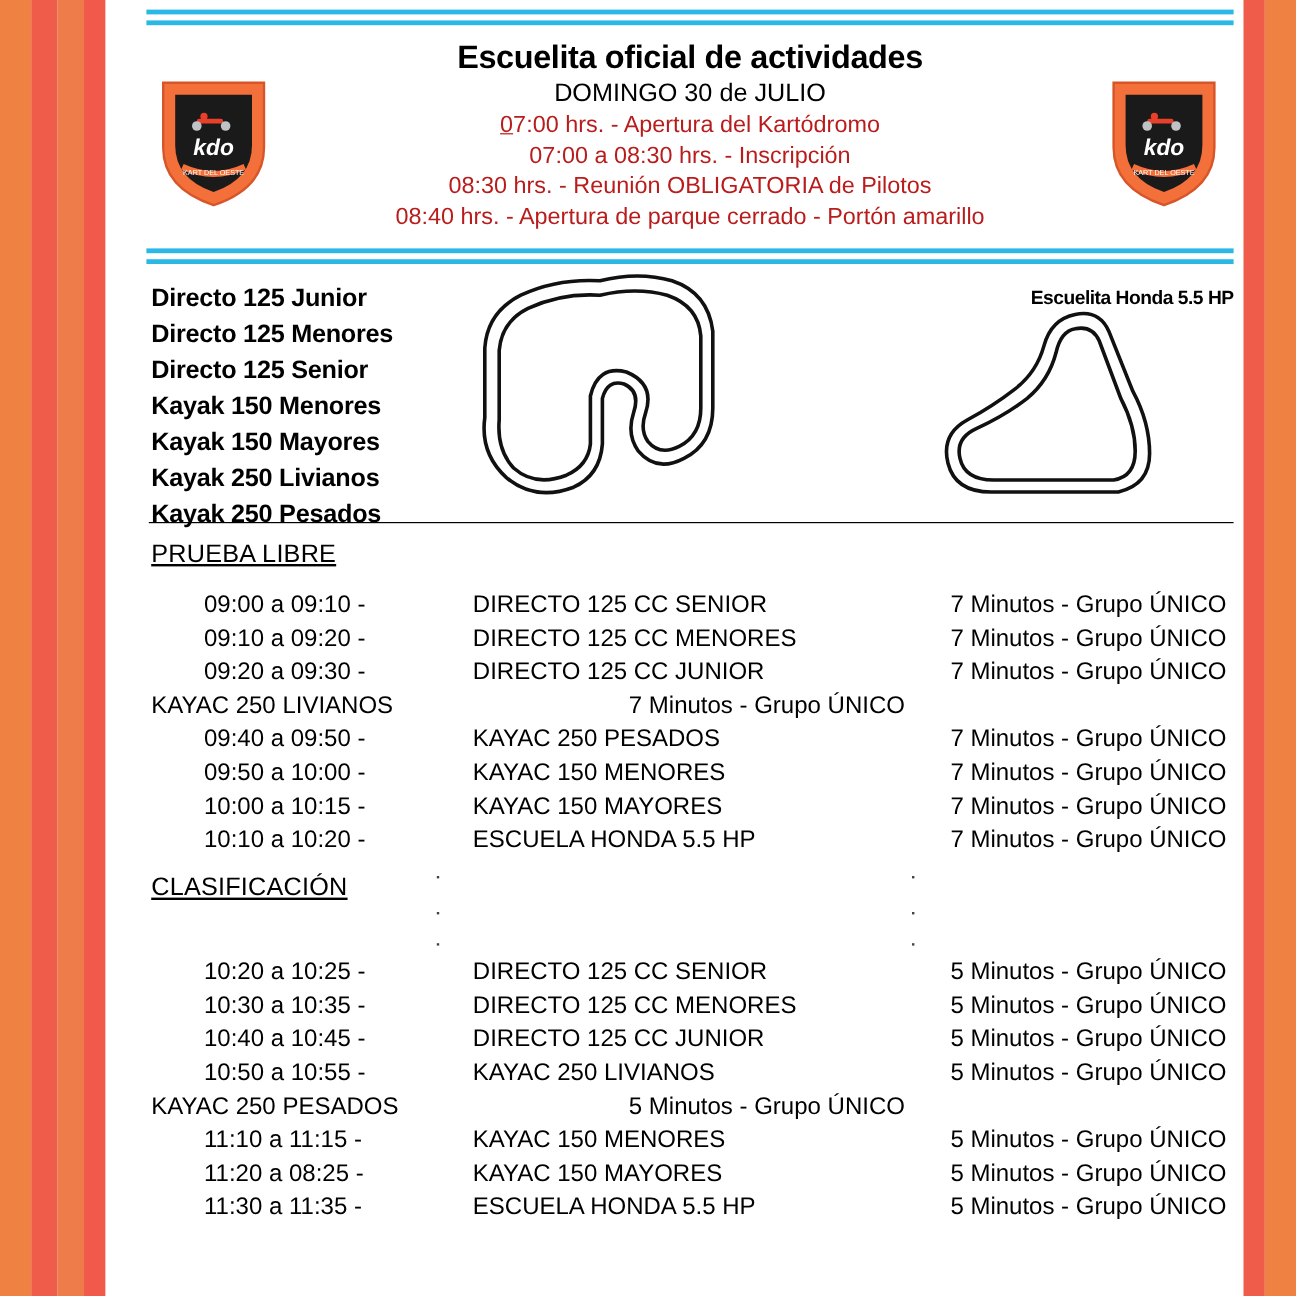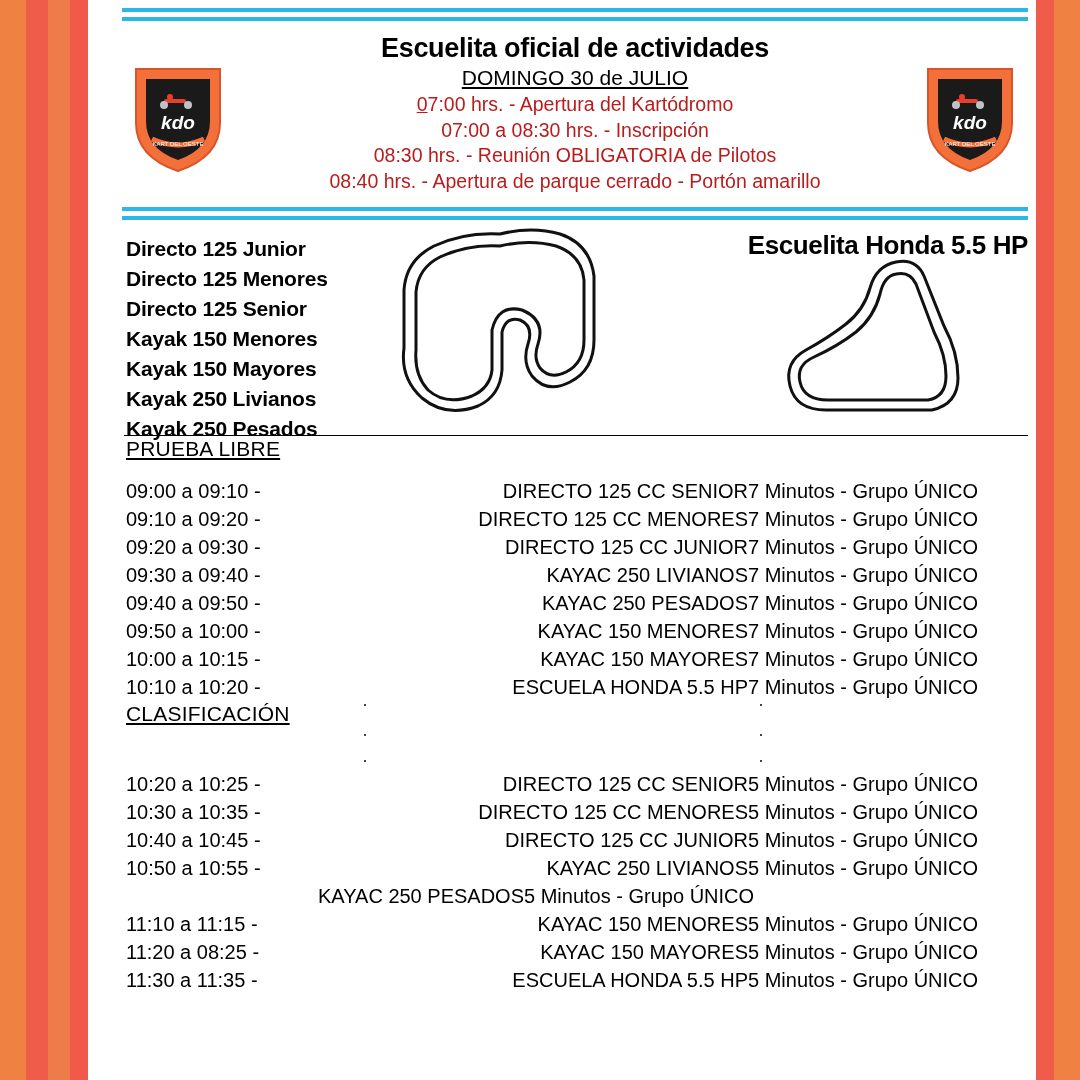--- a/index.html
+++ b/index.html
@@ -63,21 +63,20 @@
   .title {
     font-size: 27px;
     font-weight: bold;
     color: #000;
     letter-spacing: -0.3px;
     margin: 6px 0 2px 0;
   }
   .subtitle {
     font-size: 21px;
     color: #000;
-    text-decoration: underline;
     margin-bottom: 2px;
   }
   .hdr-line {
     font-size: 19.5px;
     color: #b91c1c;
     line-height: 1.32;
   }
   .hdr-line .u { text-decoration: underline; }
 
   
@@ -102,22 +101,22 @@
     top: 14px;
     font-size: 21px;
     font-weight: bold;
     color: #000;
     line-height: 1.43;
     letter-spacing: -0.2px;
   }
   .escuelita-title {
     position: absolute;
     right: 8px;
-    top: 10px;
-    font-size: 26px;
+    top: 20px;
+    font-size: 16px;
     font-weight: bold;
     color: #000;
     letter-spacing: -0.4px;
   }
   .track-center {
     position: absolute;
     left: 268px;
     top: 0px;
   }
   .track-right {
@@ -135,33 +134,33 @@
   
   .section {
     padding-left: 12px;
     padding-right: 8px;
   }
   .section-head {
     display: inline-block;
     font-size: 21px;
     color: #000;
     text-decoration: underline;
-    margin-top: 1px;
+    margin-top: 14px;
     margin-bottom: 16px;
     letter-spacing: 0.2px;
   }
   .row {
     display: flex;
     font-size: 20px;
     color: #000;
     line-height: 1.4;
     white-space: nowrap;
   }
-  .c-time  { width: 224px; }
-  .c-cat   { width: 398px; text-align: right; }
+  .c-time  { width: 224px; margin-left: 44px; }
+  .c-cat   { width: 398px; }
   .c-dur   { flex: 1; }
 
   .dots {
     position: relative;
     height: 28px;
   }
   .dot {
     position: absolute;
     width: 2px;
     height: 2px;
@@ -275,21 +274,20 @@
         <div class="c-time">09:10 a 09:20 -</div>
         <div class="c-cat">DIRECTO 125 CC MENORES</div>
         <div class="c-dur">7 Minutos - Grupo ÚNICO</div>
       </div>
       <div class="row">
         <div class="c-time">09:20 a 09:30 -</div>
         <div class="c-cat">DIRECTO 125 CC JUNIOR</div>
         <div class="c-dur">7 Minutos - Grupo ÚNICO</div>
       </div>
       <div class="row">
-        <div class="c-time">09:30 a 09:40 -</div>
         <div class="c-cat">KAYAC 250 LIVIANOS</div>
         <div class="c-dur">7 Minutos - Grupo ÚNICO</div>
       </div>
       <div class="row">
         <div class="c-time">09:40 a 09:50 -</div>
         <div class="c-cat">KAYAC 250 PESADOS</div>
         <div class="c-dur">7 Minutos - Grupo ÚNICO</div>
       </div>
       <div class="row">
         <div class="c-time">09:50 a 10:00 -</div>

